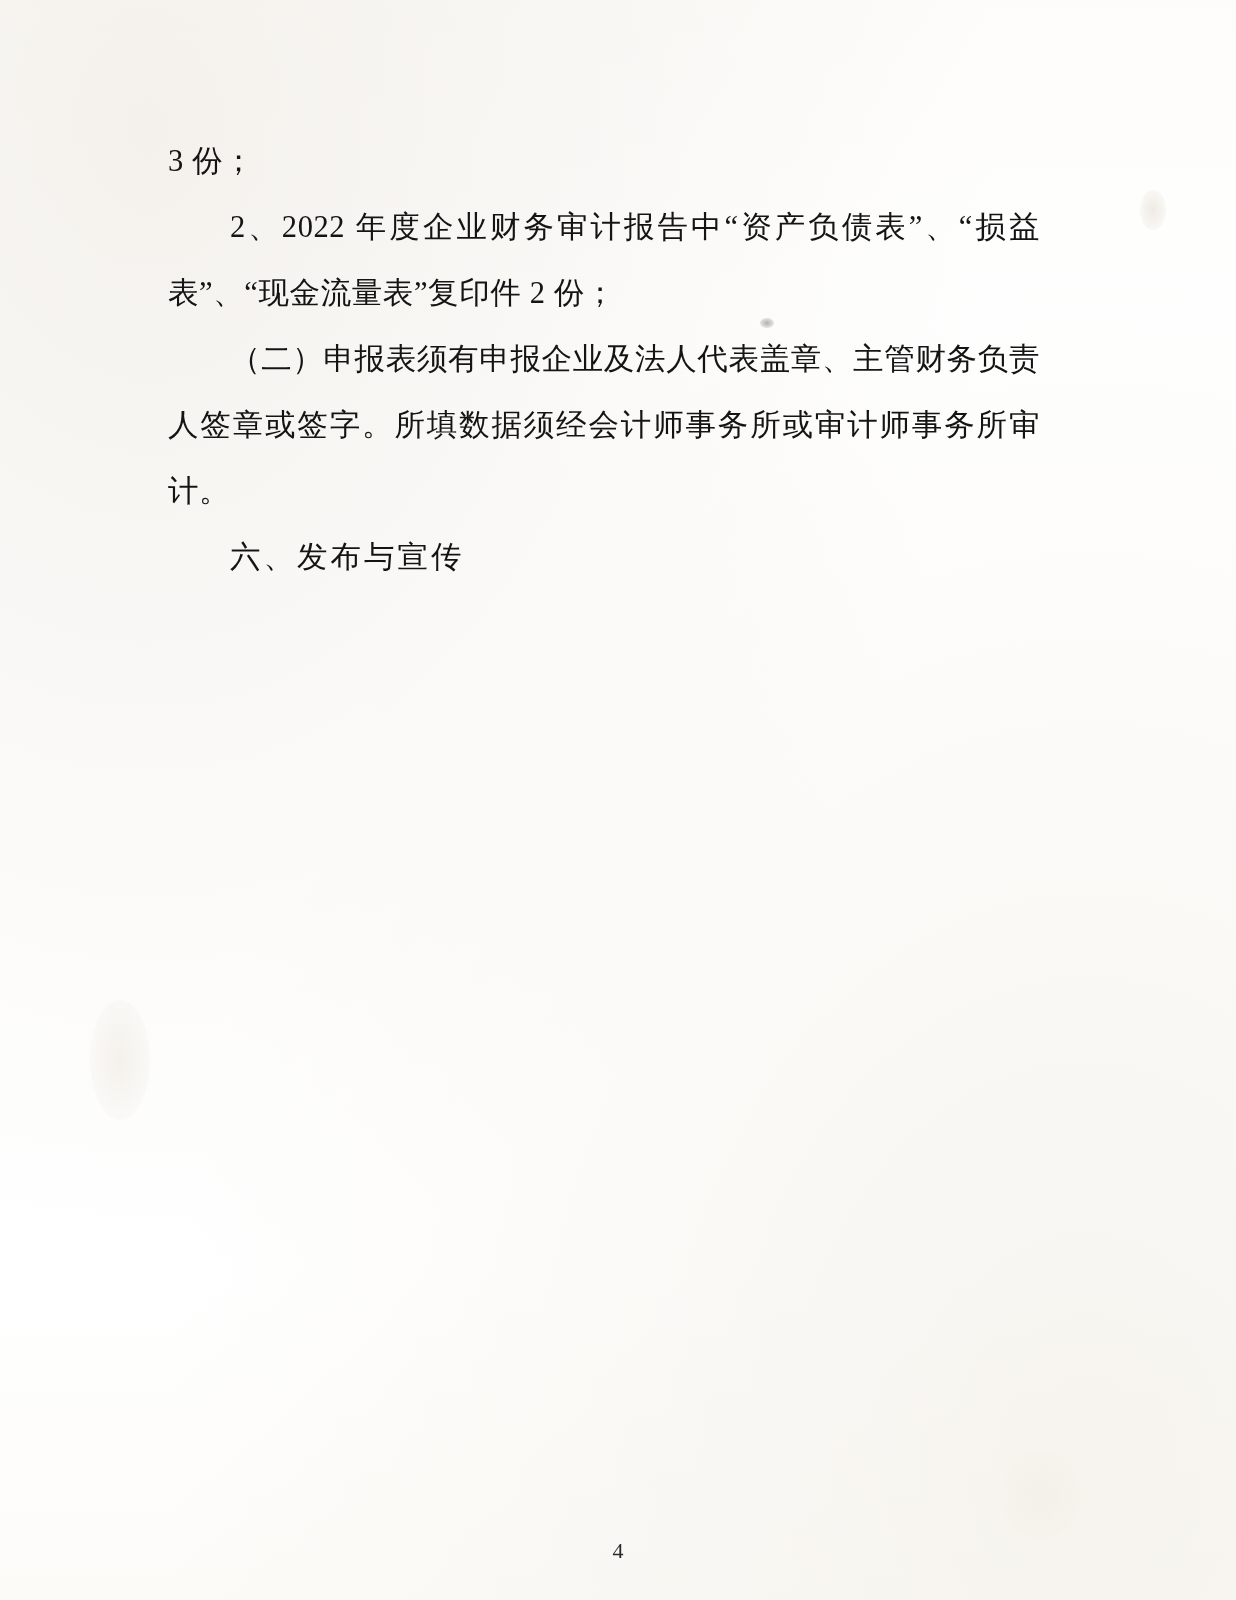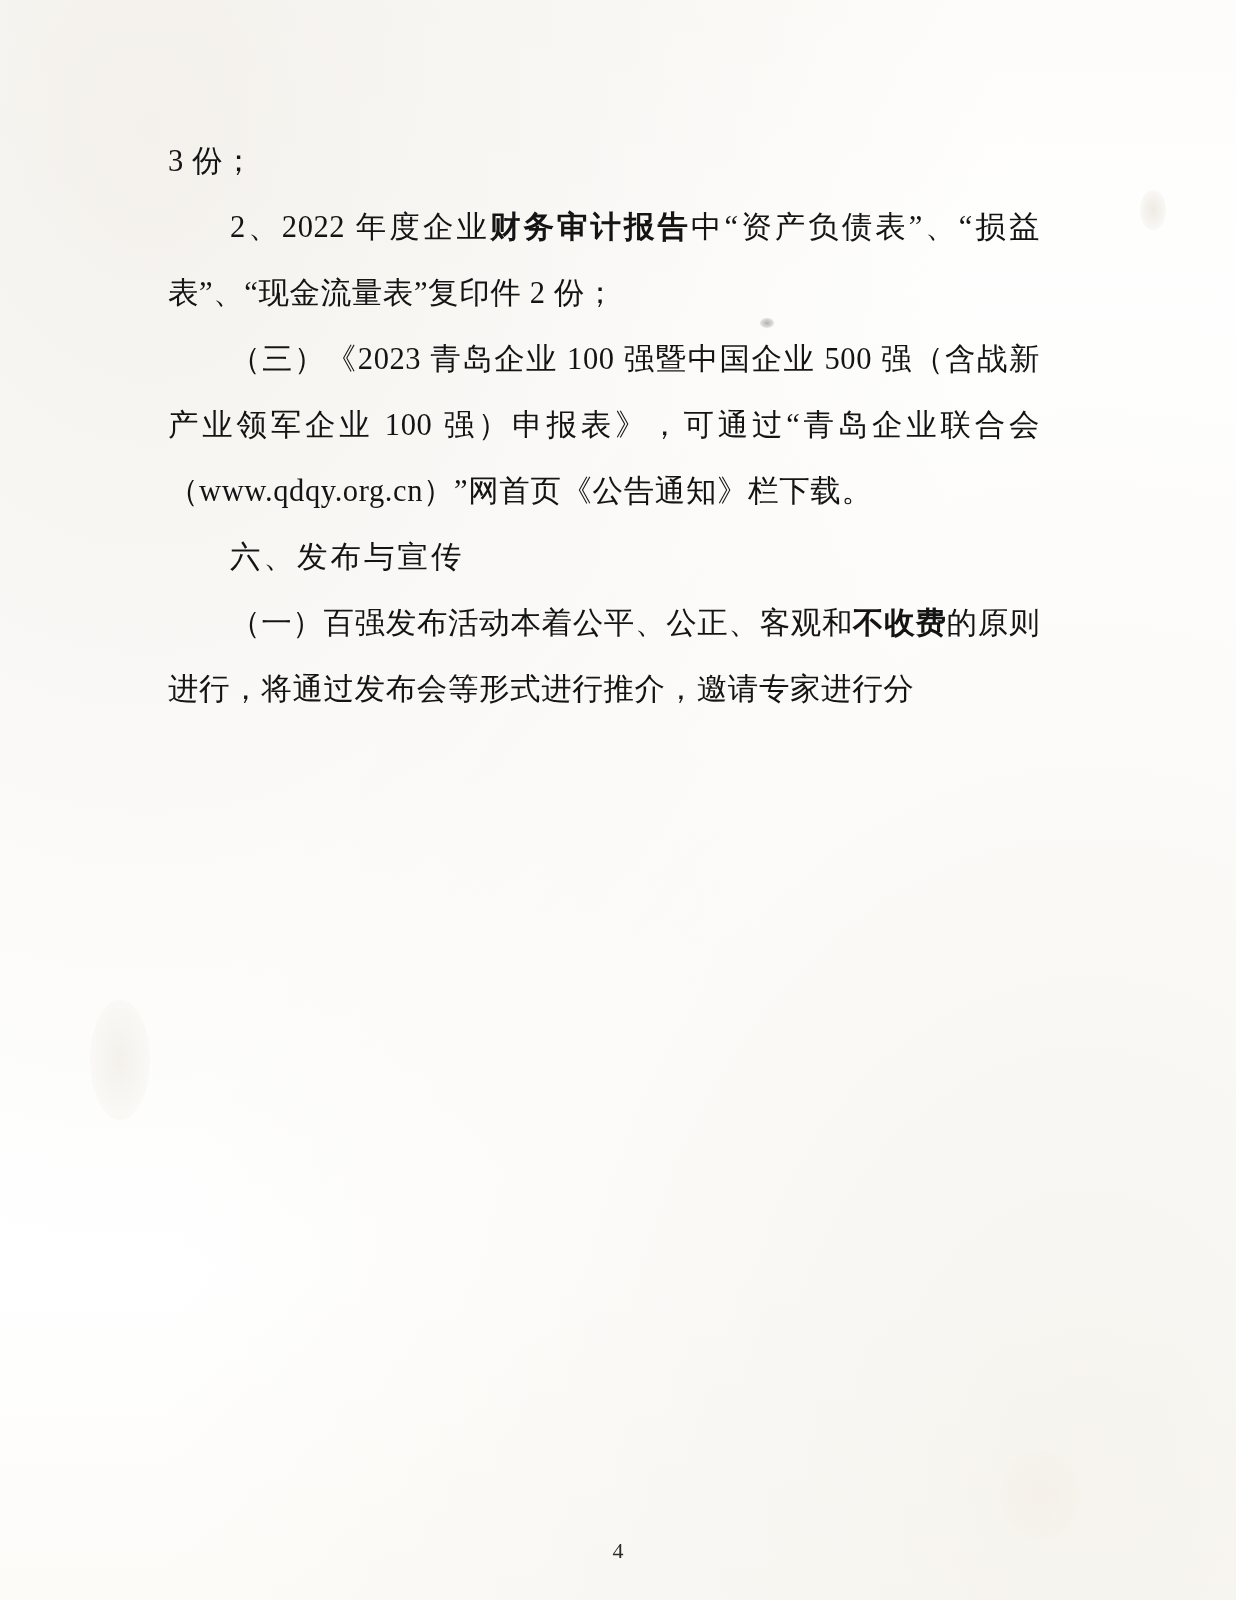--- a/index.html
+++ b/index.html
@@ -45,21 +45,21 @@
     margin: 0 0 0 0;
     font-size: 30.5px;
     line-height: 66px;
     letter-spacing: 0.6px;
     text-align: justify;
     text-justify: inter-ideograph;
     color: #141414;
   }
   p.indent { text-indent: 62px; }
   p.noindent { text-indent: 0; }
-  .bold { font-weight: bold; }
+  .bold { font-weight: normal; }
   .section-head {
     font-weight: normal;
     letter-spacing: 3px;
   }
   .pagenum {
     position: absolute;
     left: 0;
     right: 0;
     top: 1538px;
     text-align: center;
@@ -83,30 +83,27 @@
       <span>3 份；</span>
     </p>
 
     <p class="indent">
       <span>2、2022 年度企业</span><span class="bold">财务审计报告</span><span>中“资产负债表”、“损益表”、“现金流量表”复印件 2 份；</span>
     </p>
 
 
 
 
+    <p class="indent">
+      <span>（二）申报表须有申报企业及法人代表盖章、主管财务负责人签章或签字。所填数据须经会计师事务所或审计师事务所审计。</span>
+    </p>
 
-    <p class="indent">
-      <span>（三）《2023 青岛企业 100 强暨中国企业 500 强（含战新产业领军企业 100 强）申报表》，可通过“青岛企业联合会（www.qdqy.org.cn）”网首页《公告通知》栏下载。</span>
-    </p>
 
 
     <p class="indent section-head">
       <span>六、发布与宣传</span>
     </p>
 
-    <p class="indent">
-      <span>（一）百强发布活动本着公平、公正、客观和</span><span class="bold">不收费</span><span>的原则进行，将通过发布会等形式进行推介，邀请专家进行分</span>
-    </p>
 
   </div>
 
   <div class="pagenum">4</div>
 </div>
 
 </body></html>

